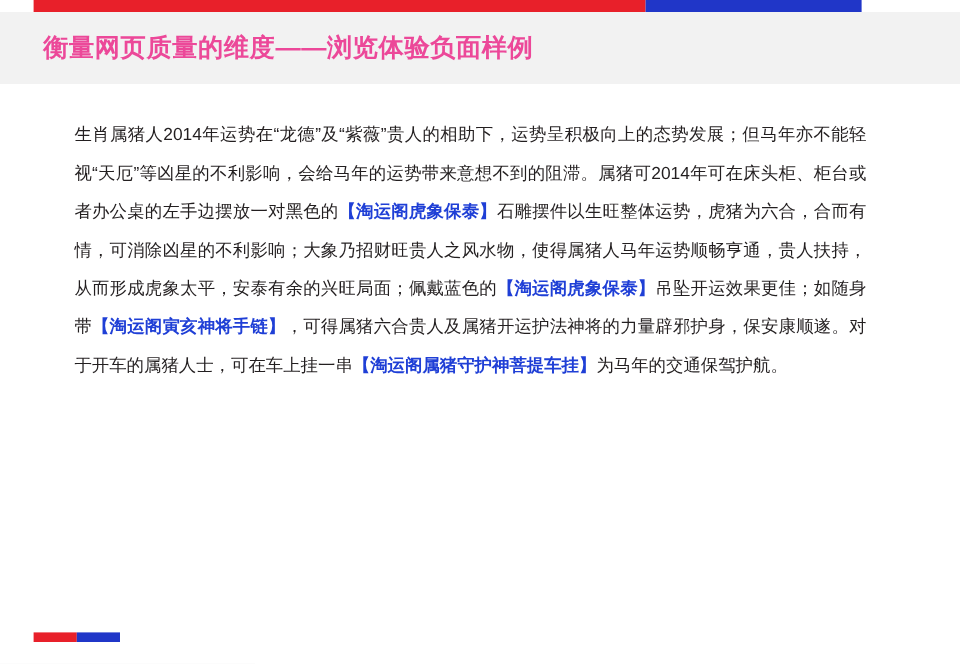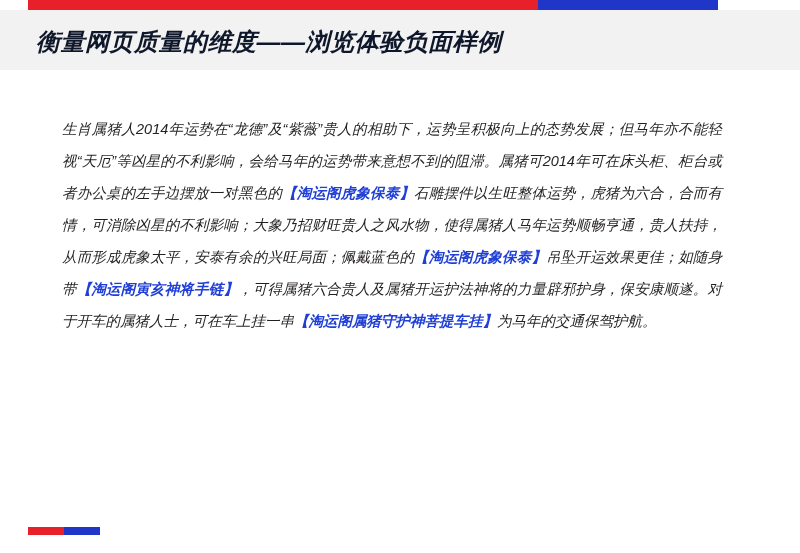--- a/index.html
+++ b/index.html
@@ -50,39 +50,37 @@
     top: 10px;
     left: 0;
     width: 800px;
     height: 60px;
     background: #f2f2f2;
   }
   .slide-title {
     position: absolute;
     top: 26px;
     left: 36px;
-    font-size: 24px;
+    font-size: 21px;
     font-weight: bold;
-    color: #0f172a;
+    color: #ec4899;
     letter-spacing: 0.5px;
     white-space: nowrap;
-    font-style: italic;
   }
   
   .content {
     position: absolute;
-    top: 113px;
+    top: 97px;
     left: 62px;
     width: 660px;
     font-size: 14.5px;
     line-height: 32px;
     color: #231f20;
     text-align: justify;
     text-justify: inter-ideograph;
-    font-style: italic;
   }
   .content .kw {
     color: #1f3fd6;
     font-weight: bold;
   }
   
   .bottom-bar-red {
     position: absolute;
     left: 28px;
     bottom: 18px;

